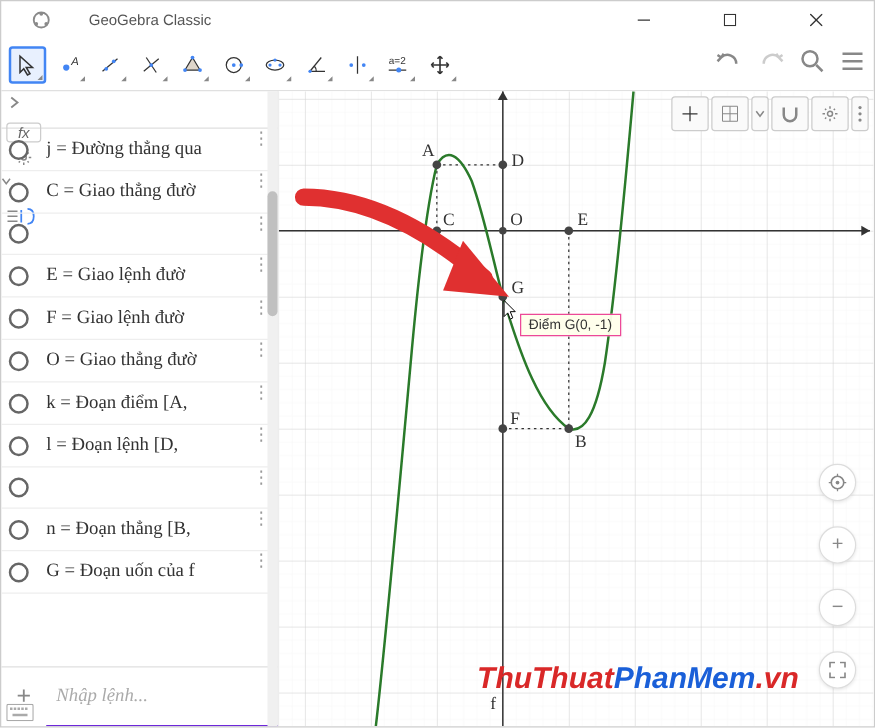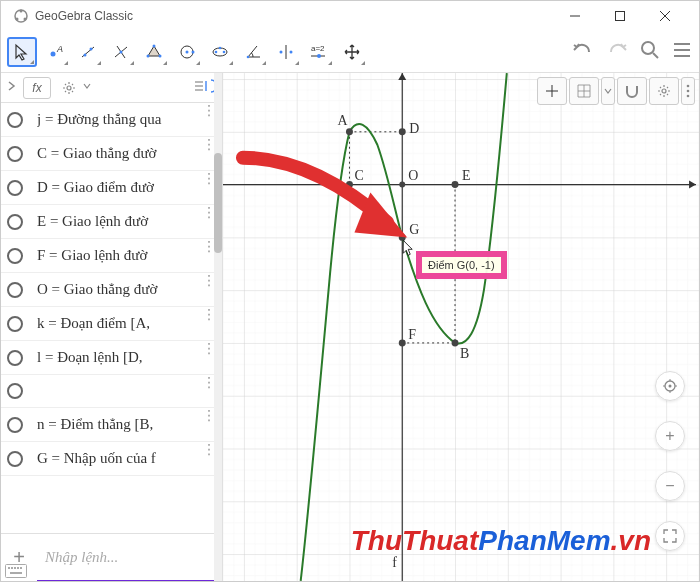--- a/index.html
+++ b/index.html
@@ -1,32 +1,32 @@
 <!DOCTYPE html>
 <html><head>
 <meta charset="utf-8">
 <style>
   * { box-sizing: border-box; margin: 0; padding: 0; font-family: Arial, sans-serif; }
   body { width: 700px; height: 582px; background: #fff; overflow: hidden; position: relative; border: 1px solid #ccc; }
   
-  .titlebar { height: 30px; display: flex; align-items: center; padding: 0 12px; }
+  .titlebar { height: 30px; display: flex; align-items: center; padding: 0 24px; gap: 24px; }
   .titlebar-logo { width: 16px; height: 16px; margin-right: 6px; }
   .titlebar-title { font-size: 12px; color: #555; flex: 1; }
   .win-ctrl { width: 45px; height: 30px; display: flex; align-items: center; justify-content: center; }
   
   .toolbar { height: 42px; display: flex; align-items: center; padding: 4px 6px; gap: 3px; border-bottom: 1px solid #e0e0e0; }
   .tool-btn { width: 30px; height: 30px; border: 1px solid transparent; border-radius: 3px; display: flex; align-items: center; justify-content: center; position: relative; }
   .tool-btn.selected { border: 2px solid #4285f4; background: #e8f0fe; }
   .tool-btn .dropdown-tri { position: absolute; bottom: 1px; right: 1px; width: 0; height: 0; border-left: 4px solid transparent; border-bottom: 4px solid #888; }
   .toolbar-right { margin-left: auto; display: flex; gap: 10px; align-items: center; }
   
   .main { display: flex; height: calc(100% - 72px); }
   
   .sidebar { width: 222px; border-right: 1px solid #e0e0e0; position: relative; display: flex; flex-direction: column; }
-  .sidebar-header { height: 30px; display: flex; align-items: center; padding: 2px 4px; border-bottom: 1px solid #e0e0e0; gap: 4px; }
+  .sidebar-header { height: 30px; display: flex; padding: 2px 4px; border-bottom: 1px solid #e0e0e0; gap: 4px; flex-direction: column; }
   .fx-btn { width: 28px; height: 22px; border: 1px solid #ccc; border-radius: 3px; display: flex; align-items: center; justify-content: center; font-style: italic; font-size: 12px; color: #666; }
   .menu-icon-btn { width: 28px; height: 22px; display: flex; align-items: center; justify-content: center; }
   .sidebar-list { flex: 1; overflow: hidden; }
   .alg-item { display: flex; align-items: center; padding: 8px 6px; border-bottom: 1px solid #eee; position: relative; }
   .alg-circle { width: 16px; height: 16px; border: 2px solid #666; border-radius: 50%; background: #fff; margin-right: 14px; flex-shrink: 0; }
   .alg-text { font-size: 15px; color: #333; font-family: 'Times New Roman', serif; white-space: nowrap; overflow: hidden; flex: 1; }
   .alg-more { position: absolute; right: 6px; top: 4px; color: #999; font-size: 14px; line-height: 6px; }
   .sidebar-footer { display: flex; border-top: 1px solid #e0e0e0; height: 48px; }
   .footer-btn { width: 36px; display: flex; align-items: center; justify-content: center; font-size: 20px; color: #888; }
   .footer-input { flex: 1; display: flex; align-items: center; padding: 0 8px; font-style: italic; color: #aaa; font-family: 'Times New Roman', serif; font-size: 15px; border-bottom: 1px solid #6d28d9; }
@@ -35,23 +35,23 @@
   
   .graph-area { flex: 1; position: relative; background: #fff; }
   .graph-toolbar { position: absolute; top: 4px; right: 4px; display: flex; gap: 2px; z-index: 10; }
   .gtool-btn { width: 30px; height: 28px; border: 1px solid #ccc; background: #fafafa; border-radius: 3px; display: flex; align-items: center; justify-content: center; }
   
   .right-controls { position: absolute; right: 14px; bottom: 30px; display: flex; flex-direction: column; gap: 20px; z-index: 10; }
   .ctrl-circle { width: 30px; height: 30px; border: 1px solid #ddd; border-radius: 50%; background: rgba(255,255,255,0.9); display: flex; align-items: center; justify-content: center; font-size: 16px; color: #888; box-shadow: 0 1px 3px rgba(0,0,0,0.1); }
   
   .grid-svg { position: absolute; inset: 0; width: 100%; height: 100%; }
   
-  .tooltip-box { position: absolute; background: rgba(255,255,235,0.95); border: 6px solid #ec4899; padding: 2px 6px; font-size: 11px; color: #333; z-index: 15; }
-  
-  .watermark { position: absolute; bottom: 24px; right: 48px; font-size: 28px; font-weight: bold; font-style: italic; z-index: 20; }
+  .tooltip-box { position: absolute; background: rgba(255,255,235,0.95); border: 1px solid #ec4899; padding: 2px 6px; font-size: 11px; color: #333; z-index: 15; }
+  
+  .watermark { position: absolute; bottom: 24px; right: 60px; font-size: 24px; font-weight: bold; font-style: italic; z-index: 20; }
   .wm-red { color: #d92828; }
   .wm-blue { color: #1a5fd8; }
   
   .point-label { font-size: 14px; font-family: 'Times New Roman', serif; fill: #333; }
 </style>
 </head>
 <body>
 
 <div class="titlebar">
   <svg class="titlebar-logo" viewBox="0 0 16 16">
@@ -217,21 +217,20 @@
           <div class="alg-text">j = Đường thẳng qua</div>
           <div class="alg-more">⋮</div>
         </div>
       <div class="alg-item">
           <div class="alg-circle"></div>
           <div class="alg-text">C = Giao thẳng đườ</div>
           <div class="alg-more">⋮</div>
         </div>
       <div class="alg-item">
           <div class="alg-circle"></div>
-          <div class="alg-text">D = Giao điểm đườ</div>
           <div class="alg-more">⋮</div>
         </div>
       <div class="alg-item">
           <div class="alg-circle"></div>
           <div class="alg-text">E = Giao lệnh đườ</div>
           <div class="alg-more">⋮</div>
         </div>
       <div class="alg-item">
           <div class="alg-circle"></div>
           <div class="alg-text">F = Giao lệnh đườ</div>
@@ -251,26 +250,26 @@
           <div class="alg-circle"></div>
           <div class="alg-text">l = Đoạn lệnh [D, </div>
           <div class="alg-more">⋮</div>
         </div>
       <div class="alg-item">
           <div class="alg-circle"></div>
           <div class="alg-more">⋮</div>
         </div>
       <div class="alg-item">
           <div class="alg-circle"></div>
-          <div class="alg-text">n = Điểm thẳng [B,</div>
-          <div class="alg-more">⋮</div>
-        </div>
-      <div class="alg-item">
-          <div class="alg-circle"></div>
-          <div class="alg-text">G = Nhập uốn của f</div>
+          <div class="alg-text">n = Đoạn thẳng [B,</div>
+          <div class="alg-more">⋮</div>
+        </div>
+      <div class="alg-item">
+          <div class="alg-circle"></div>
+          <div class="alg-text">G = Đoạn uốn của f</div>
           <div class="alg-more">⋮</div>
         </div>
     </div>
     <div class="sidebar-footer">
       <div class="footer-btn">+</div>
       <div class="footer-input">Nhập lệnh...</div>
     </div>
     <div style="position:absolute; bottom:-1px; left:4px;"><svg width="22" height="14" viewBox="0 0 22 14">
           <rect x="0.5" y="0.5" width="21" height="13" rx="1" fill="#fff" stroke="#aaa"></rect>
           <rect x="3" y="3" width="2" height="2" fill="#aaa"></rect>

